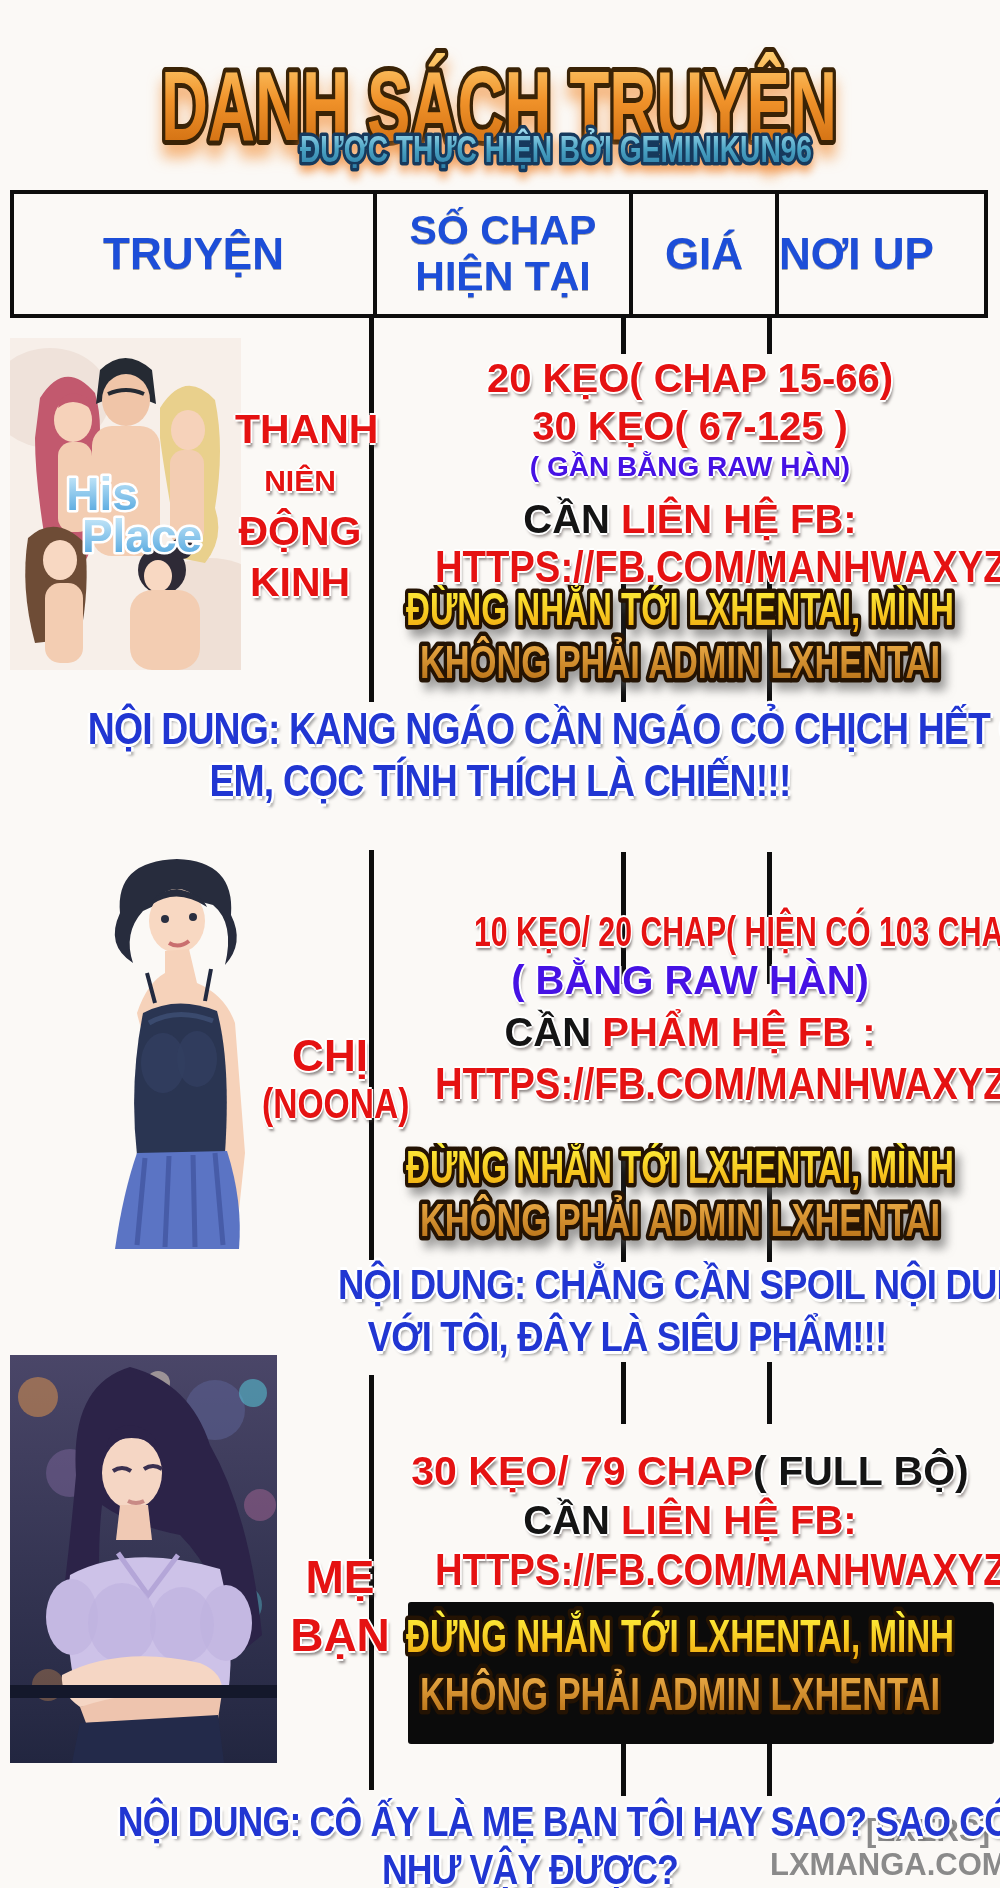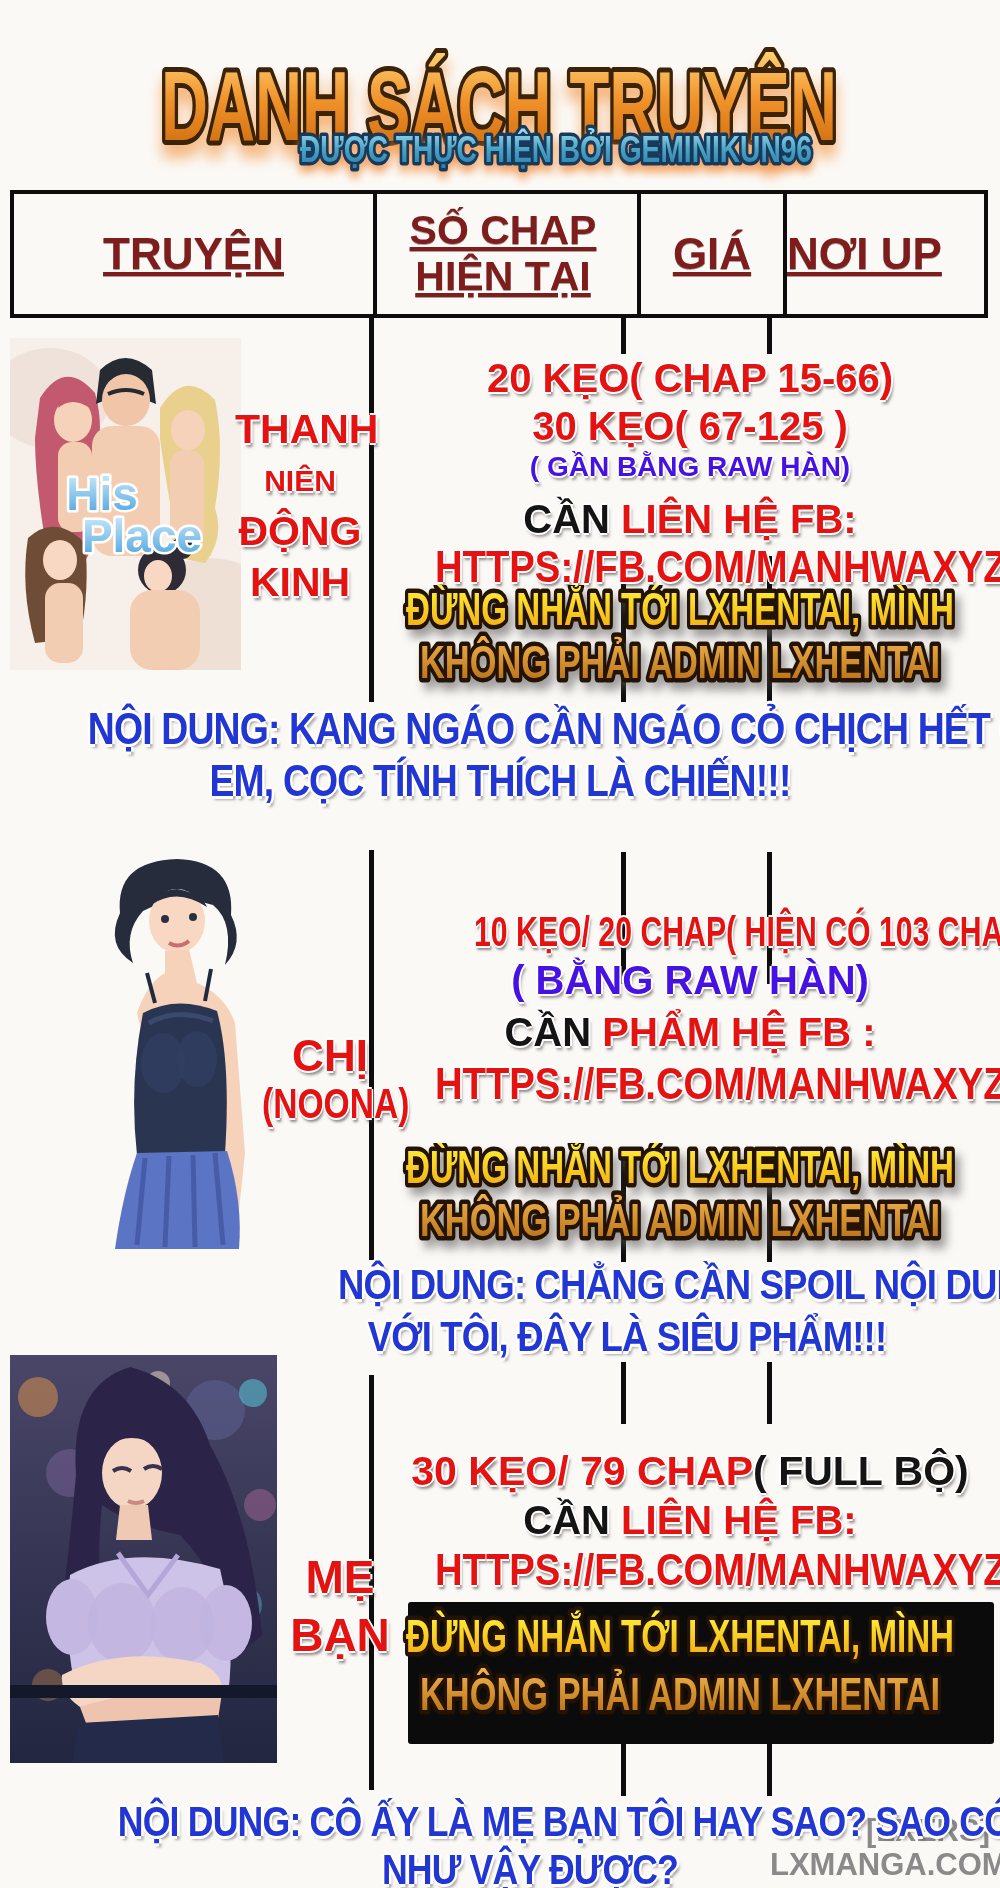--- a/index.html
+++ b/index.html
@@ -8,23 +8,22 @@
     background:#fbf9f6;overflow:hidden;
     font-family:"Liberation Sans",sans-serif;
   }
   .abs{position:absolute;}
   .nowrap{white-space:nowrap;}
   .ctr{text-align:center;}
   svg text{font-family:"Liberation Sans","DejaVu Sans",sans-serif;font-weight:800;}
 
   
   .hdr-label{
-    font-weight:800;color:#7f1d1d;letter-spacing:0;
+    font-weight:800;color:#1d4ed8;letter-spacing:0;
     text-shadow:0 1px 0 rgba(0,0,0,.35);
-    text-decoration:underline;
   }
   .red-line{
     font-weight:800;color:#e51212;
     text-shadow:-2px 0 0 #fff,2px 0 0 #fff,0 -2px 0 #fff,0 2px 0 #fff,2px 4px 3px rgba(55,45,45,.55);
   }
   .purple-line{
     font-weight:800;color:#4612e4;
     text-shadow:-2px 0 0 #fff,2px 0 0 #fff,0 -2px 0 #fff,0 2px 0 #fff,2px 4px 3px rgba(55,45,45,.5);
   }
   .black-part{
@@ -86,21 +85,21 @@
   </svg>
 
   <div class="abs" style="left:10px;top:190px;width:970px;height:120px;border:4px solid #0d0d0d;display:flex;">
     <div style="width:359px;display:flex;align-items:center;justify-content:center;">
       <span class="hdr-label" style="font-size:44px">TRUYỆN</span>
     </div>
     <div style="width:252px;border-left:4px solid #0d0d0d;display:flex;flex-direction:column;align-items:center;justify-content:center;line-height:1.12;">
       <span class="hdr-label" style="font-size:41px">SỐ CHAP</span>
       <span class="hdr-label" style="font-size:41px">HIỆN TẠI</span>
     </div>
-    <div style="width:142px;border-left:4px solid #0d0d0d;display:flex;align-items:center;justify-content:center;margin-left:8px;">
+    <div style="width:142px;border-left:4px solid #0d0d0d;display:flex;align-items:center;justify-content:center;">
       <span class="hdr-label" style="font-size:44px">GIÁ</span>
     </div>
     <div style="flex:1;border-left:4px solid #0d0d0d;display:flex;align-items:center;">
       <span class="hdr-label" style="font-size:44px">NƠI UP</span>
     </div>
   </div>
 
   <div class="abs vline" style="left:369px;top:318px;width:5px;height:384px"></div>
   <div class="abs vline" style="left:369px;top:850px;width:5px;height:410px"></div>
   <div class="abs vline" style="left:369px;top:1375px;width:5px;height:415px"></div>

